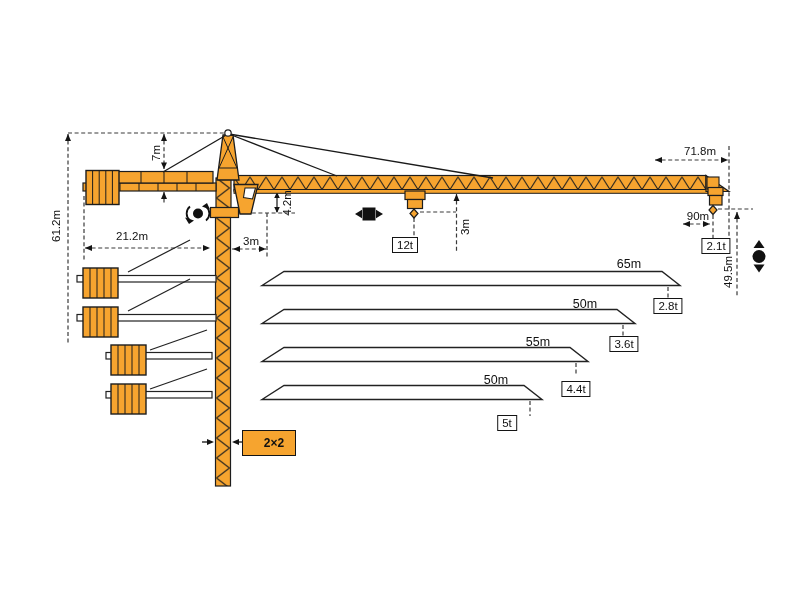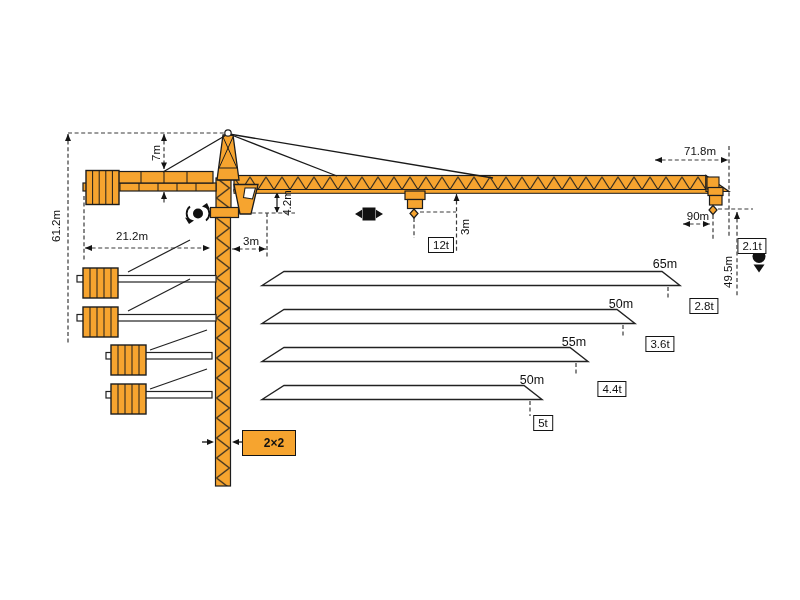--- a/index.html
+++ b/index.html
@@ -2,24 +2,24 @@
 <html style="--crane: #F6A42F; --outline: #1D1D1D; --dim: #3A3A3A; --text: #111111; --bg: #FFFFFF;"><head>
 <meta charset="utf-8">
 <style>
   html,body{margin:0;padding:0;background:#fff;}
   .stage{position:relative;width:800px;height:600px;background:var(--bg,#fff);overflow:hidden;
          font-family:"Liberation Sans",sans-serif;color:var(--text,#111);}
   svg{position:absolute;left:0;top:0;}
   .lbl{position:absolute;font-size:11.5px;line-height:13px;white-space:nowrap;
        transform:translate(-50%,-50%);color:var(--text,#111);}
   .lbl.rot{transform:translate(-50%,-50%) rotate(-90deg);}
-  .lbl.big{font-size:12.5px;margin-left:36px;}
+  .lbl.big{font-size:12.5px;}
   .boxlbl{position:absolute;font-size:11.5px;line-height:12px;white-space:nowrap;
           transform:translate(-50%,-50%);border:1.4px solid #141414;background:#fff;
-          padding:1px 4px;color:var(--text,#111);margin-left:36px;}
+          padding:1px 4px;color:var(--text,#111);}
   .mastbox{position:absolute;left:242px;top:430px;width:52px;height:24px;
            background:var(--crane,#F6A42F);border:1.6px solid #141414;text-decoration:underline;}
   .mastbox .txt{position:absolute;left:31px;top:12px;transform:translate(-50%,-50%);
                 font-size:12px;font-weight:bold;}
 </style>
 </head>
 <body>
 
 <div class="stage">
 

